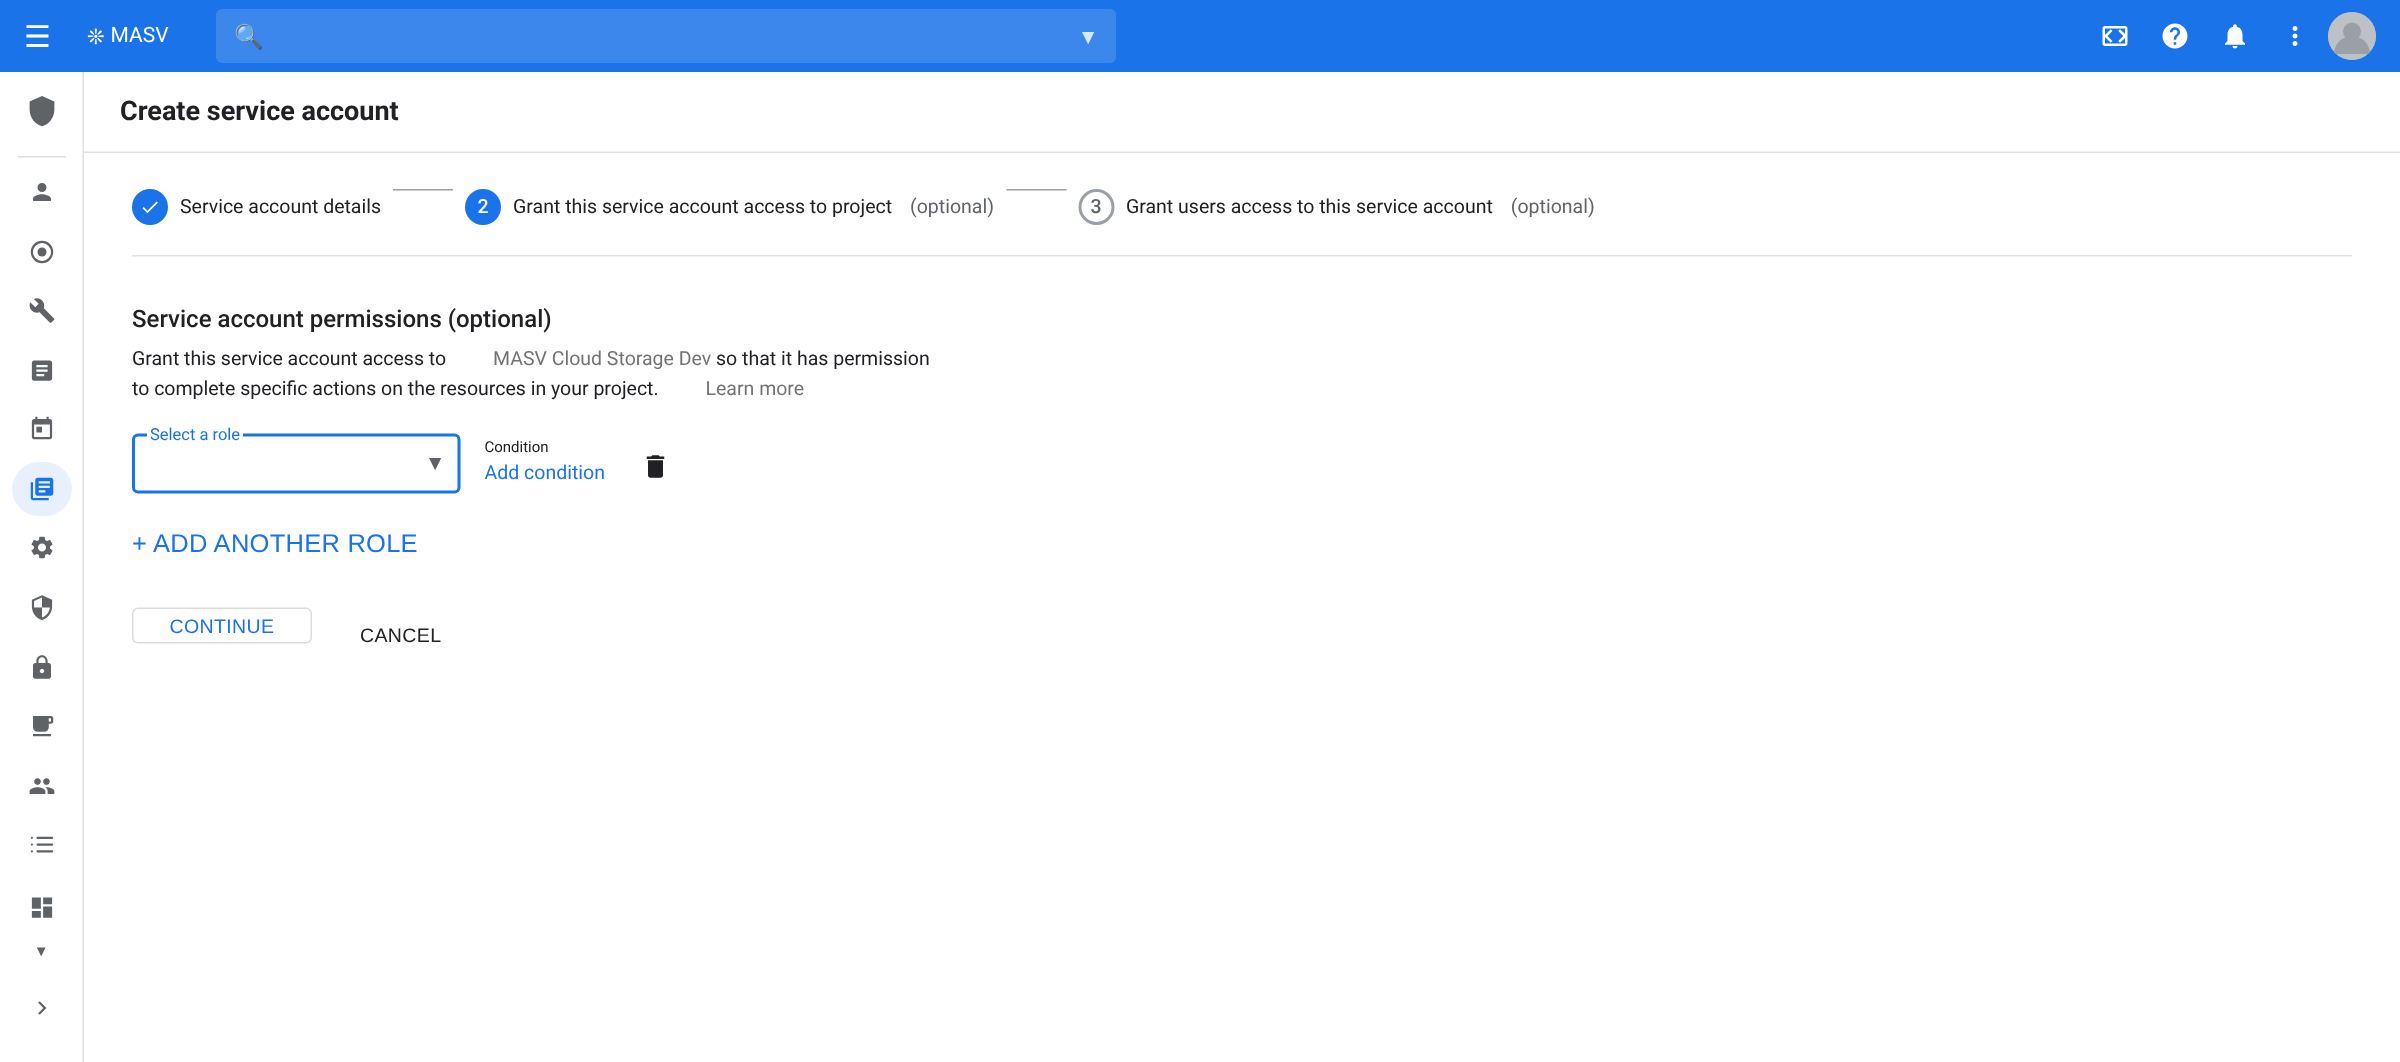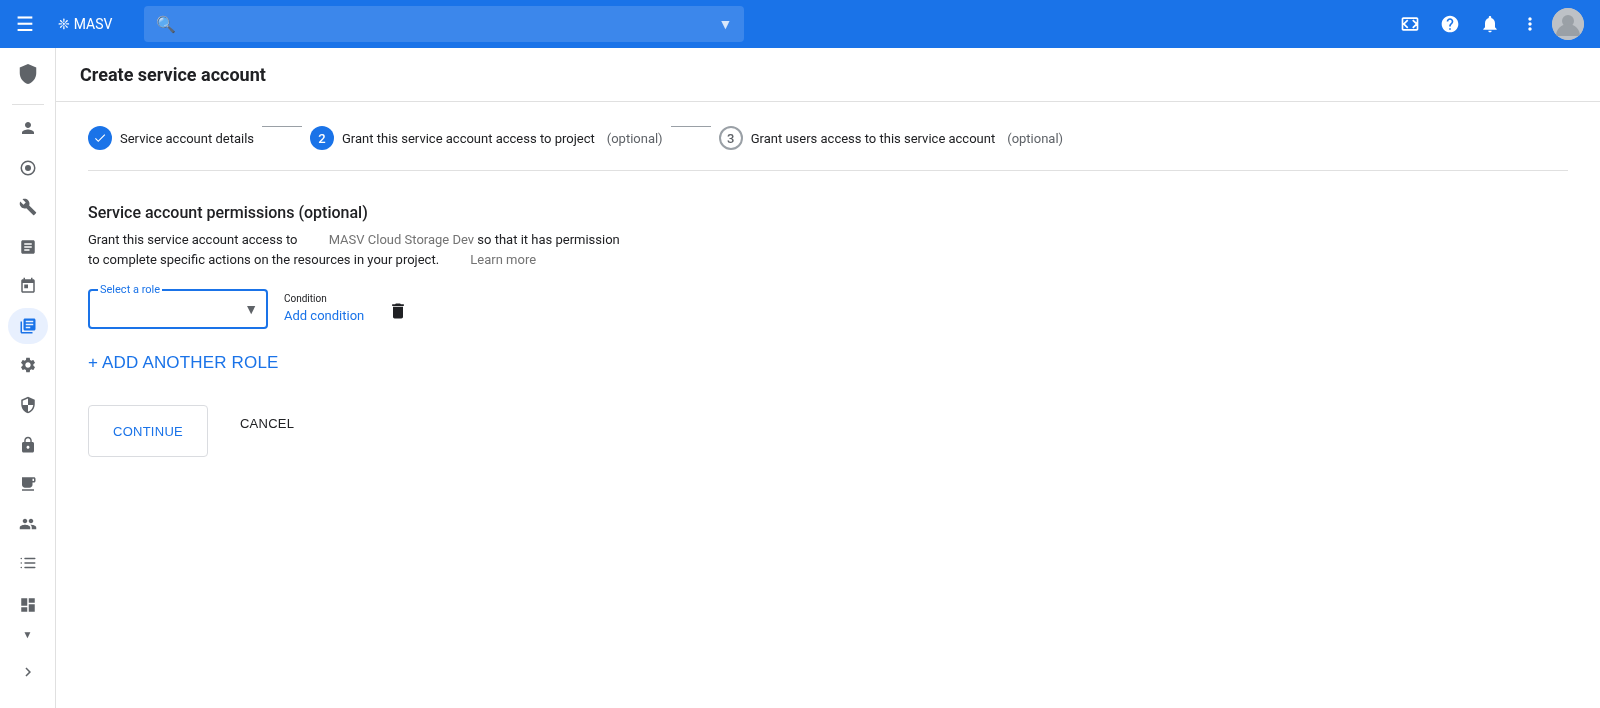--- a/index.html
+++ b/index.html
@@ -133,21 +133,21 @@
 
     
     .role-row {
       display: flex;
       align-items: flex-start;
       gap: 16px;
       margin-bottom: 16px;
     }
     .role-select-wrap {
       position: relative;
-      width: 180px;
+      width: 219px;
     }
     .role-select-wrap label {
       position: absolute;
       top: -6px;
       left: 10px;
       font-size: 11px;
       color: #1a73e8;
       background: #fff;
       padding: 0 2px;
       z-index: 1;
@@ -198,21 +198,21 @@
       background: none;
       border: none;
       font-weight: 500;
       letter-spacing: 0.01em;
     }
 
     
     .action-bar { display: flex; gap: 8px; margin-top: 24px; }
     .btn-continue {
       padding: 0 24px;
-      height: 52px;
+      height: 24px;
       background: #fff;
       color: #1a73e8;
       border: 1px solid #dadce0;
       border-radius: 4px;
       font-size: 13px;
       font-weight: 500;
       letter-spacing: 0.02em;
       cursor: pointer;
       text-transform: uppercase;
     }

